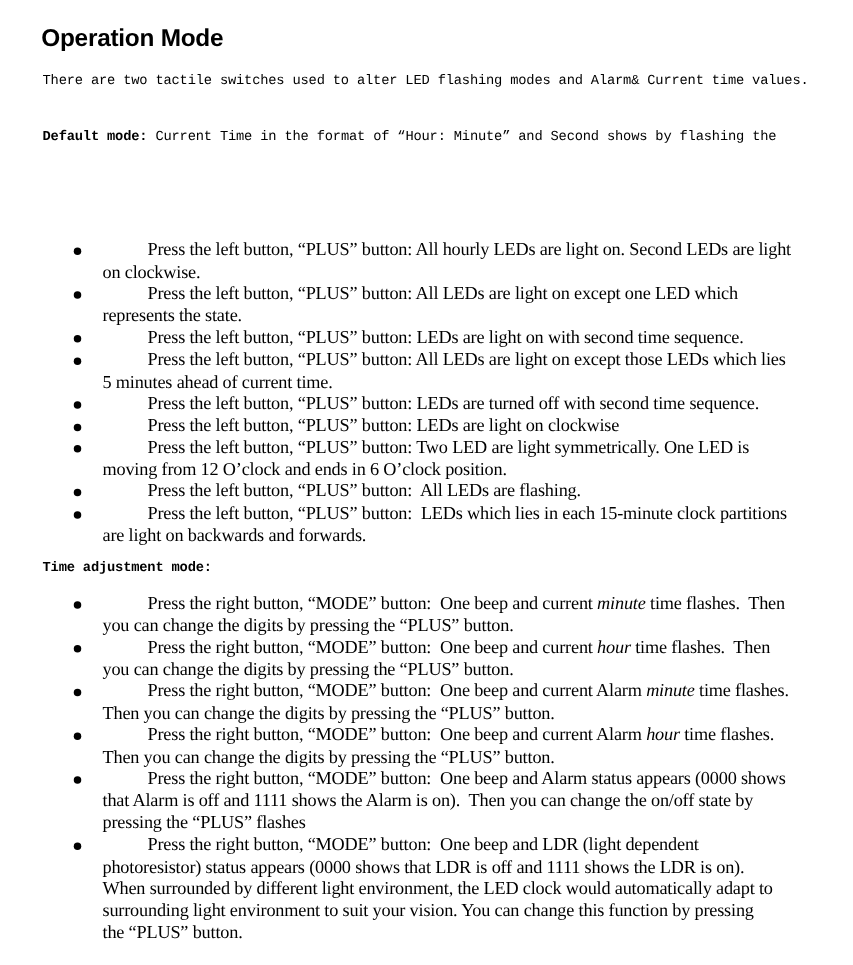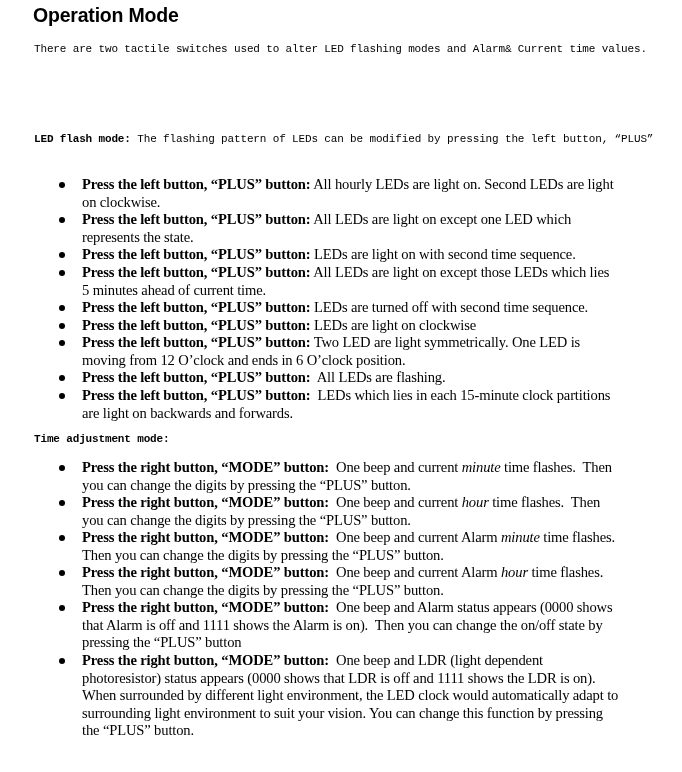--- a/index.html
+++ b/index.html
@@ -1,17 +1,17 @@
 <!DOCTYPE html>
 <html><head>
 <meta charset="utf-8">
 <style>
   html, body { margin: 0; padding: 0; background: #ffffff; }
   body { width: 682px; height: 772px; overflow: hidden; position: relative; color: #000; }
-  .page { position: absolute; left: 0; top: 0; width: 682px; height: 540px; }
+  .page { position: absolute; left: 0; top: 16px; width: 682px; height: 540px; }
   h1 {
     position: absolute; left: 33px; top: 2px; margin: 0;
     font-family: "Liberation Sans", sans-serif; font-weight: bold; font-size: 19.5px; line-height: 26px;
     letter-spacing: -0.2px;
   }
   .para {
     position: absolute; left: 34px; margin: 0;
     font-family: Liberation Mono, monospace; font-size: 11px; line-height: 17.5px;
     white-space: pre; letter-spacing: -0.15px;
   }
@@ -20,33 +20,33 @@
   .li { position: absolute; left: 0; width: 682px; }
   .bullet {
     position: absolute; left: 59px; width: 6px; height: 6px; border-radius: 50%;
     background: #000;
   }
   .li-text {
     position: absolute; left: 82px;
     font-family: "Liberation Serif", serif; font-size: 14.6px; line-height: 17.5px;
     white-space: pre; letter-spacing: -0.15px;
   }
-  .li-text b { font-weight: bold; }
+  .li-text b { font-weight: normal; margin-left: 36px; }
 </style>
 </head>
 <body>
 
 <div class="page">
 
   <h1>Operation Mode</h1>
 
   <p class="para" style="top:41px">There are two tactile switches used to alter LED flashing modes and Alarm&amp; Current time values.</p>
 
+  <p class="para" style="top:86px"><b>Default mode:</b><span> Current Time in the format of “Hour: Minute” and Second shows by flashing the</span></p>
 
-  <p class="para" style="top:131px"><b>LED flash mode:</b><span> The flashing pattern of LEDs can be modified by pressing the left button, “PLUS”</span></p>
 
   <ul class="list">
     <li class="li" style="top:176px">
       <span class="bullet" style="top:6px"></span>
       <span class="li-text" style="top:0"><b>Press the left button, “PLUS” button:</b><span> All hourly LEDs are light on. Second LEDs are light</span></span>
       <span class="li-text" style="top:17.5px">on clockwise.</span>
     </li>
     <li class="li" style="top:211px">
       <span class="bullet" style="top:6px"></span>
       <span class="li-text" style="top:0"><b>Press the left button, “PLUS” button:</b><span> All LEDs are light on except one LED which</span></span>
@@ -105,21 +105,21 @@
     </li>
     <li class="li" style="top:564px">
       <span class="bullet" style="top:6px"></span>
       <span class="li-text" style="top:0"><b>Press the right button, “MODE” button:</b><span>  One beep and current Alarm </span><i>hour</i><span> time flashes.</span></span>
       <span class="li-text" style="top:17.5px">Then you can change the digits by pressing the “PLUS” button.</span>
     </li>
     <li class="li" style="top:599px">
       <span class="bullet" style="top:6px"></span>
       <span class="li-text" style="top:0"><b>Press the right button, “MODE” button:</b><span>  One beep and Alarm status appears (0000 shows</span></span>
       <span class="li-text" style="top:17.5px">that Alarm is off and 1111 shows the Alarm is on).  Then you can change the on/off state by</span>
-      <span class="li-text" style="top:35px">pressing the “PLUS” button</span>
+      <span class="li-text" style="top:35px">pressing the “PLUS” flashes</span>
     </li>
     <li class="li" style="top:652px">
       <span class="bullet" style="top:6px"></span>
       <span class="li-text" style="top:0"><b>Press the right button, “MODE” button:</b><span>  One beep and LDR (light dependent</span></span>
       <span class="li-text" style="top:17.5px">photoresistor) status appears (0000 shows that LDR is off and 1111 shows the LDR is on).</span>
       <span class="li-text" style="top:35px">When surrounded by different light environment, the LED clock would automatically adapt to</span>
       <span class="li-text" style="top:52.5px">surrounding light environment to suit your vision. You can change this function by pressing</span>
       <span class="li-text" style="top:70px">the “PLUS” button.</span>
     </li>
   </ul>

